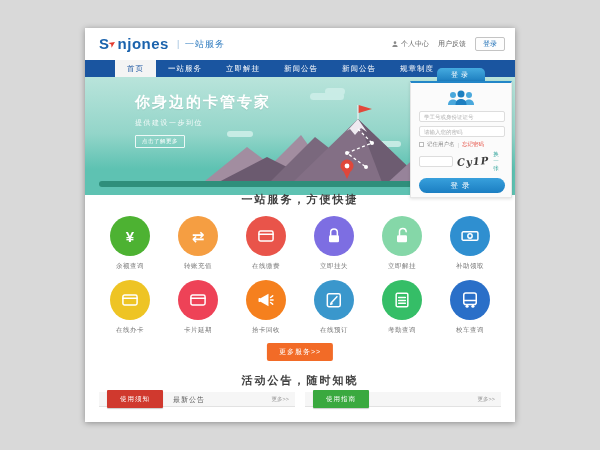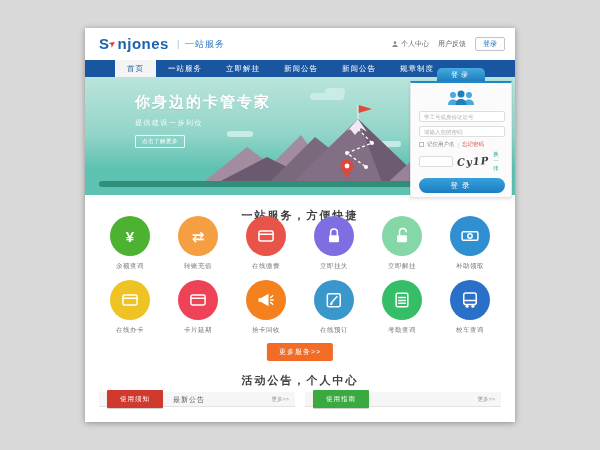--- a/index.html
+++ b/index.html
@@ -51,21 +51,21 @@
   .lp-forgot { color:#e5493d; }
   .lp-sep { color:#ccc; }
   .lp-cap { display:flex; align-items:center; gap:4px; margin-bottom:6px; }
   .lp-cap-input { width:34px; height:11px; border:1px solid #ddd; border-radius:2px; background:#fff; font-size:6px; padding:0 3px; }
   .lp-cap-code { font-size:10px; font-weight:bold; font-style:italic; color:#3a3a3a; transform:rotate(-4deg); font-family:"DejaVu Serif",serif; letter-spacing:1px; }
   .lp-cap-refresh { font-size:5.5px; color:#2aa198; margin-left:auto; }
   .lp-submit { display:block; width:86px; height:15px; margin:2px auto 0; border:none; border-radius:8px;
     background:linear-gradient(180deg,#38a0dc,#1b7ec2); color:#fff; font-size:7.5px; letter-spacing:4px; }
   
   .svc-title, .act-title { position:absolute; left:0; width:100%; text-align:center; font-size:11px; font-weight:bold; color:#404040; letter-spacing:2px; }
-  .svc-title { top:180px;text-align:center; }
+  .svc-title { top:164px;text-align:center; }
   .svc-row { position:absolute; left:14px; right:14px; display:flex; justify-content:space-between; }
   .svc-row1 { top:188px; } .svc-row2 { top:252px; }
   .svc-item { width:62px; text-align:center; }
   .svc-circle { width:40px; height:40px; border-radius:50%; margin:0 auto; display:flex; align-items:center; justify-content:center; }
   .svc-glyph { color:#fff; font-size:15px; font-weight:bold; line-height:1; }
   .svc-label { font-size:6.5px; color:#777; margin-top:6px; letter-spacing:.5px; }
   .more-btn { position:absolute; top:315px; left:50%; transform:translateX(-50%);
     background:#f26b27; color:#fff; font-size:7px; border:none; border-radius:2px; padding:4px 12px; letter-spacing:1px; }
   
   .act-title { top:345px; }
@@ -278,21 +278,21 @@
             <line class="wh" x1="4.5" y1="12.5" x2="19.5" y2="12.5" stroke-width="1.5"></line>
             <circle cx="8.5" cy="19.5" r="1.9" fill="#fff"></circle>
             <circle cx="15.5" cy="19.5" r="1.9" fill="#fff"></circle>
           </svg>
         </div>
       <div class="svc-label">校车查询</div>
     </div>
   </div>
   <button class="more-btn">更多服务&gt;&gt;</button>
 
-  <div class="act-title">活动公告，个人中心</div>
+  <div class="act-title">活动公告，随时知晓</div>
   <div class="panels">
     <div class="panel">
       <div class="panel-bar">
         <div class="ribbon" style="background: rgb(208, 57, 46);">使用须知</div>
         <div class="panel-tab2">最新公告</div>
         <div class="panel-more">更多&gt;&gt;</div>
       </div>
     </div>
     <div class="panel">
       <div class="panel-bar">

